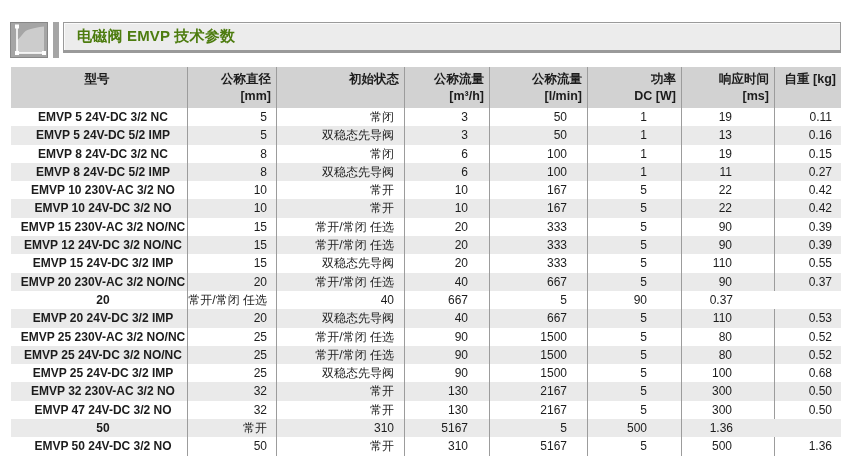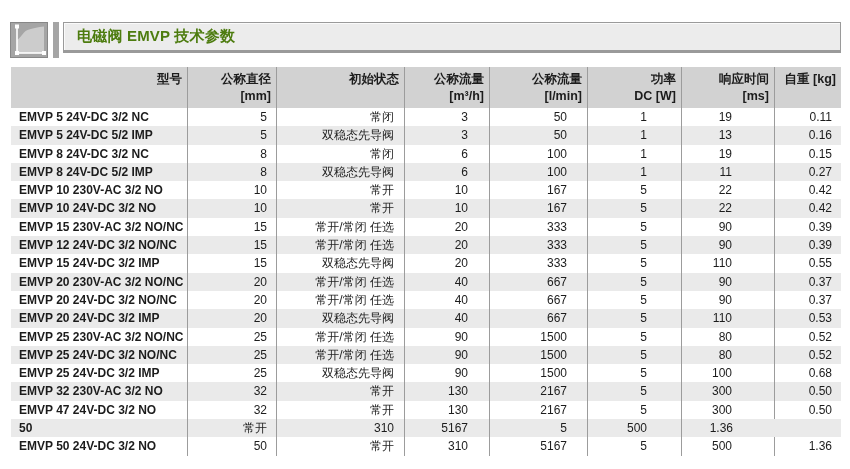--- a/index.html
+++ b/index.html
@@ -21,26 +21,26 @@
   
   .tbl{position:absolute;left:11px;top:67px;width:830px;font-size:12px;}
   .trow{display:grid;grid-template-columns:177px 89px 128px 85px 98px 94px 93px 66px;}
   .cell{border-right:1px solid #9c9c9c;overflow:hidden;white-space:nowrap;box-sizing:border-box;}
   .trow .cell:last-child{border-right:none;}
   
   .thead{background:#d2d2d2;height:41px;}
   .thead .cell{padding-top:4px;}
   .hl{display:block;line-height:17px;font-weight:bold;font-size:12.5px;}
   .thead .cell{text-align:right;padding-right:5px;}
-  .thead .cell:nth-child(1){text-align:right;padding-left:1px;}
+  .thead .cell:nth-child(1){text-align:center;padding-left:1px;}
   
   .rrow{height:18.3px;line-height:18.3px;}
   .rows .rrow:nth-child(even){background:#eaeaea;}
   .rrow .cell{text-align:right;}
-  .rrow .cell:nth-child(1){text-align:left;padding-left:8px;font-weight:bold;}
+  .rrow .cell:nth-child(1){text-align:center;padding-left:8px;font-weight:bold;}
   .rrow .cell:nth-child(2){padding-right:9px;}
   .rrow .cell:nth-child(3){padding-right:10px;}
   .rrow .cell:nth-child(4){padding-right:21px;}
   .rrow .cell:nth-child(5){padding-right:20px;}
   .rrow .cell:nth-child(6){padding-right:34px;}
   .rrow .cell:nth-child(7){padding-right:42px;}
   .rrow .cell:nth-child(8){padding-right:9px;}
 </style>
 </head>
 <body>
@@ -195,21 +195,20 @@
           <div class="cell">EMVP 20 230V-AC 3/2 NO/NC</div>
           <div class="cell">20</div>
           <div class="cell">常开/常闭 任选</div>
           <div class="cell">40</div>
           <div class="cell">667</div>
           <div class="cell">5</div>
           <div class="cell">90</div>
           <div class="cell">0.37</div>
         </div>
         <div class="trow rrow">
-          <div class="cell">EMVP 20 24V-DC 3/2 NO/NC</div>
           <div class="cell">20</div>
           <div class="cell">常开/常闭 任选</div>
           <div class="cell">40</div>
           <div class="cell">667</div>
           <div class="cell">5</div>
           <div class="cell">90</div>
           <div class="cell">0.37</div>
         </div>
         <div class="trow rrow">
           <div class="cell">EMVP 20 24V-DC 3/2 IMP</div>

